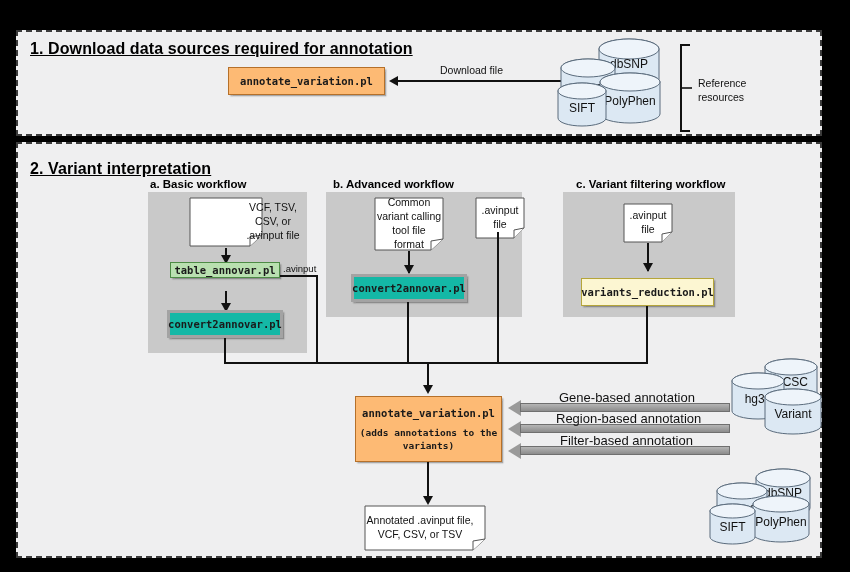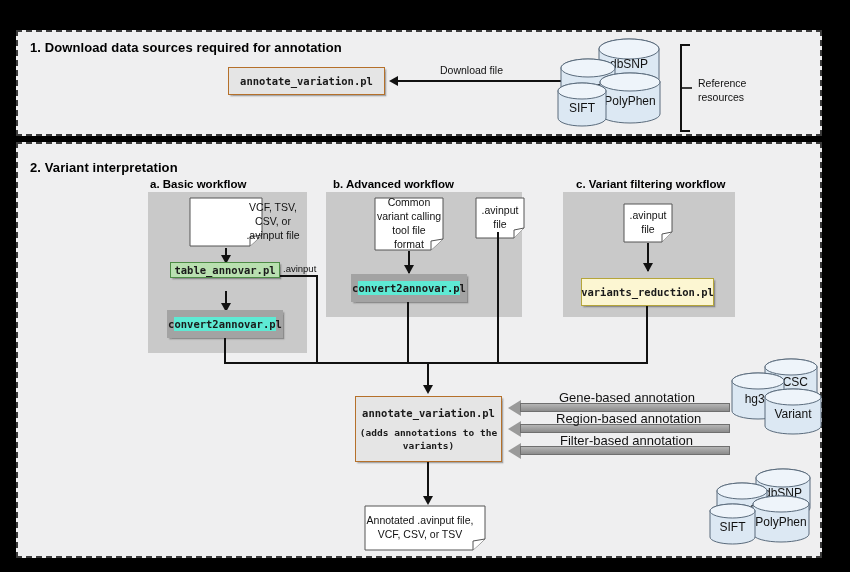--- a/index.html
+++ b/index.html
@@ -3,35 +3,35 @@
 <meta charset="utf-8">
 <style>
   html,body{margin:0;padding:0;background:#000;}
   body{width:850px;height:572px;overflow:hidden;font-family:"Liberation Sans",sans-serif;}
   #canvas{position:relative;width:850px;height:572px;background:#000;}
 
   .panel{position:absolute;background:#efeff0;border:2px dashed #3b3b3b;box-sizing:border-box;}
   #panel1{left:16px;top:30px;width:806px;height:106px;}
   #panel2{left:16px;top:142px;width:806px;height:416px;}
 
-  .sec-title{position:absolute;font-size:13px;font-weight:bold;color:#000;
-             letter-spacing:.1px;white-space:nowrap;}
+  .sec-title{position:absolute;font-size:16px;font-weight:bold;color:#000;
+             text-decoration:underline;letter-spacing:.1px;white-space:nowrap;}
 
   .grouptitle{position:absolute;font-size:11.5px;font-weight:bold;color:#000;white-space:nowrap;}
 
   .graypanel{position:absolute;background:#c9c9c9;}
 
   .procbox{position:absolute;box-sizing:border-box;display:flex;flex-direction:column;
            align-items:center;justify-content:center;
            font-family:"DejaVu Sans Mono","Liberation Mono",monospace;
            font-size:10.5px;font-weight:bold;color:#1a1a1a;
            box-shadow:1.5px 1.5px 1.5px rgba(0,0,0,.30);text-align:center;line-height:1.35;}
-  .orange{background:#e5e5e5;border:1px solid #b5702a;}
+  .orange{background:#fdba74;border:1px solid #b5702a;}
   .green{background:#b9e0b0;border:1px solid #4d8b45;}
-  .pink{background:#5eead4;border:7px solid #a3a3a3;}
+  .pink{background:#14b8a6;border:3px solid #a3a3a3;}
   .yellow{background:#fcf6d2;border:1px solid #b5a martial;}
   .yellow{background:#fcf6d2;border:1px solid #b5a53a;}
   .procbox .sub{font-size:9.5px;font-weight:bold;margin-top:7px;}
   .docshape{position:absolute;}
   .docshape svg{position:absolute;left:0;top:0;}
   .doctext{position:absolute;left:0;top:0;width:100%;height:100%;display:flex;
            align-items:center;justify-content:center;text-align:center;
            font-size:10.5px;color:#111;line-height:1.32;}
 
   .ln{position:absolute;background:#111;}

